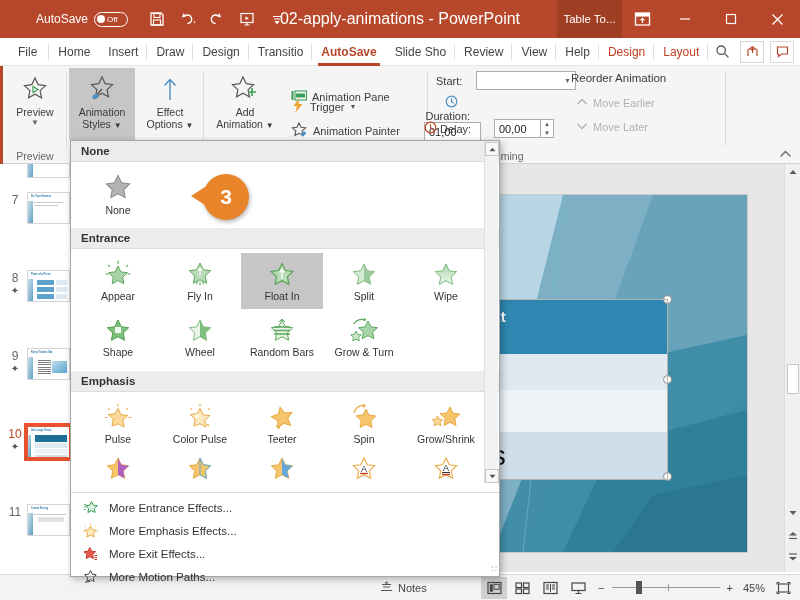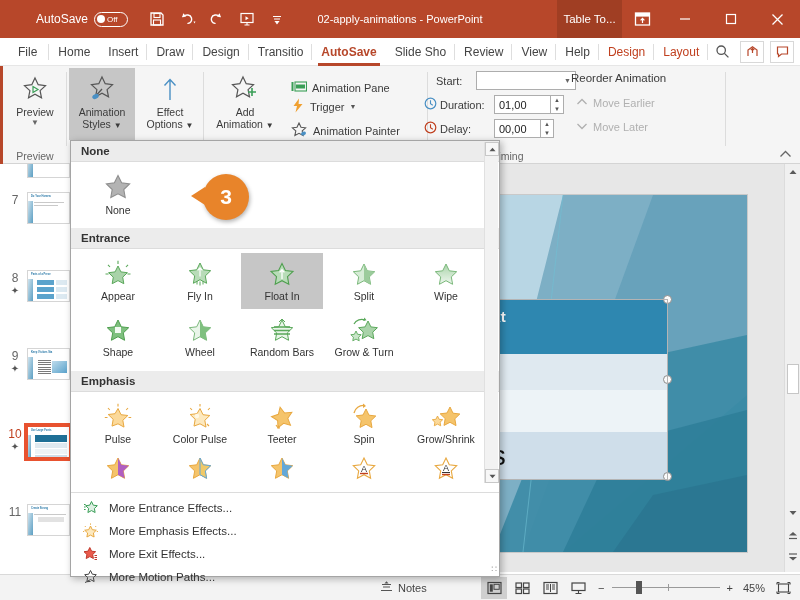--- a/index.html
+++ b/index.html
@@ -23,21 +23,21 @@
   }
   .toggle-knob { width: 8px; height: 8px; border-radius: 50%; background: #fff; }
   .qat-icons { display: flex; align-items: center; gap: 4px; margin-left: 16px; }
   .qat-btn {
     width: 26px; height: 26px; display: flex; align-items: center; justify-content: center;
     color: #fff;
   }
   .qat-btn svg { display: block; }
   .title-text {
     position: absolute; left: 0; width: 800px; text-align: center;
-    font-size: 11px; color: #fff; pointer-events: none;
+    font-size: 16px; color: #fff; pointer-events: none;
   }
   .ctx-tab {
     position: absolute; left: 557px; top: 0; height: 38px; width: 65px;
     background: #a03e23; display: flex; align-items: center; justify-content: center;
     font-size: 11.5px; color: #fff;
   }
   .ribbon-display {
     position: absolute; left: 630px; top: 7px; width: 24px; height: 24px;
     display: flex; align-items: center; justify-content: center;
   }
@@ -375,21 +375,21 @@
       <div class="bigbtn" style="left:4px;top:2px;width:74px;">
         <span class="ico">
           <svg width="32" height="30" viewBox="0 0 32 30">
               <path d="M14 3l3.2 6.7 7.3.9-5.4 5 1.4 7.2L14 19.3 7.5 22.8l1.4-7.2-5.4-5 7.3-.9z" fill="none" stroke="#555" stroke-width="1.2"></path>
               <path d="M23 14v8M19 18h8" stroke="#3a9e57" stroke-width="1.6"></path>
             </svg>
         </span>
         <span>Add</span>
         <span><span>Animation</span> <span style="font-size:8px">▼</span></span>
       </div>
-      <div class="smbtn" style="left:84px;top:11px;">
+      <div class="smbtn" style="left:84px;top:20px;">
         <span>
           <svg width="16" height="14" viewBox="0 0 16 14">
               <rect x="0.5" y="2" width="2" height="9" fill="#3a9e57"></rect>
               <rect x="4" y="2" width="11.5" height="9" fill="none" stroke="#3a9e57" stroke-width="1.1"></rect>
               <rect x="5" y="4.5" width="9" height="4" fill="#3a9e57"></rect>
             </svg>
         </span>
         <span>Animation Pane</span>
       </div>
       <div class="smbtn" style="left:84px;top:30px;">
@@ -414,21 +414,21 @@
     </div>
 
     <div class="rgroup" style="left:428px;width:372px;">
       <div class="fieldrow" style="left:8px;top:5px;">
         <span style="width:40px">Start:</span>
         <span class="fld" style="width:100px;justify-content:space-between">
           <span></span>
           <span style="font-size:7px;color:#666">▼</span>
         </span>
       </div>
-      <div class="fieldrow" style="left:-4px;top:29px;">
+      <div class="fieldrow" style="left:-4px;top:29px;flex-direction:column;">
         <span style="margin-right:3px">
           <svg width="13" height="13" viewBox="0 0 13 13">
               <circle cx="6.5" cy="6.5" r="5.3" fill="none" stroke="#4a90c4" stroke-width="1.2"></circle>
               <path d="M6.5 3.3v3.4l2.3 1.5" stroke="#4a90c4" stroke-width="1.1" fill="none"></path>
             </svg>
         </span>
         <span style="width:54px">Duration:</span>
         <span class="fld" style="width:57px">
             <span>01,00</span>
           </span>

